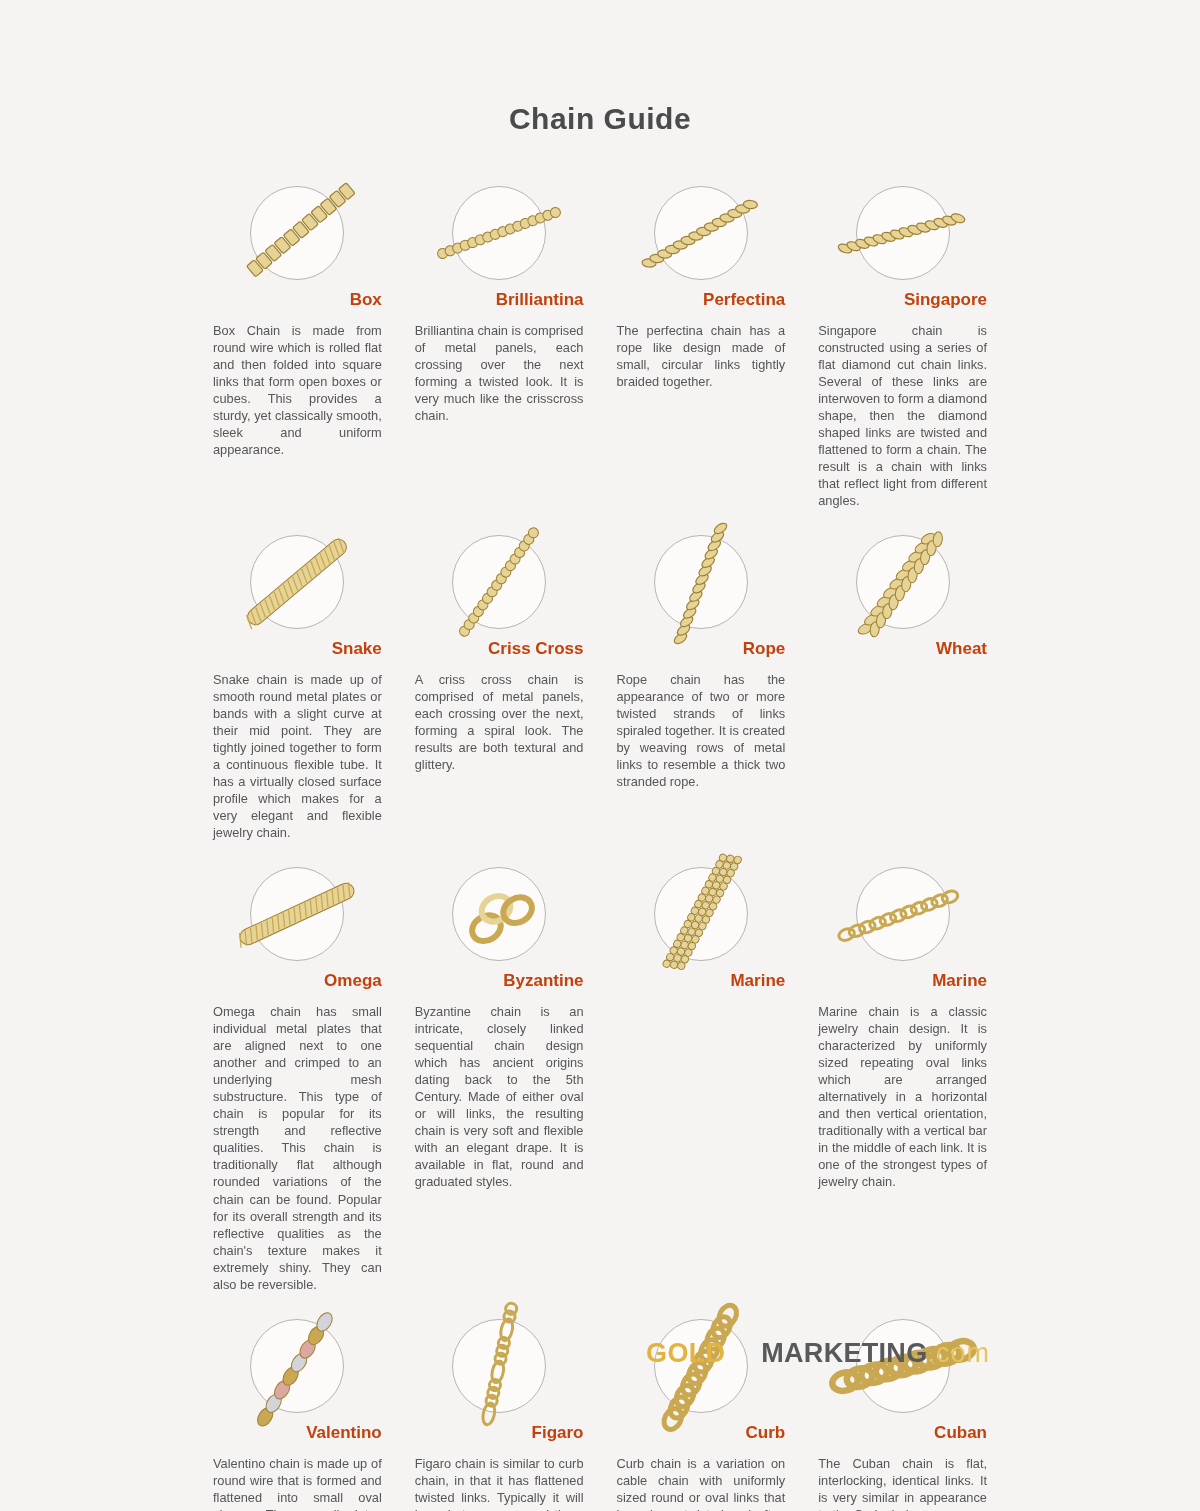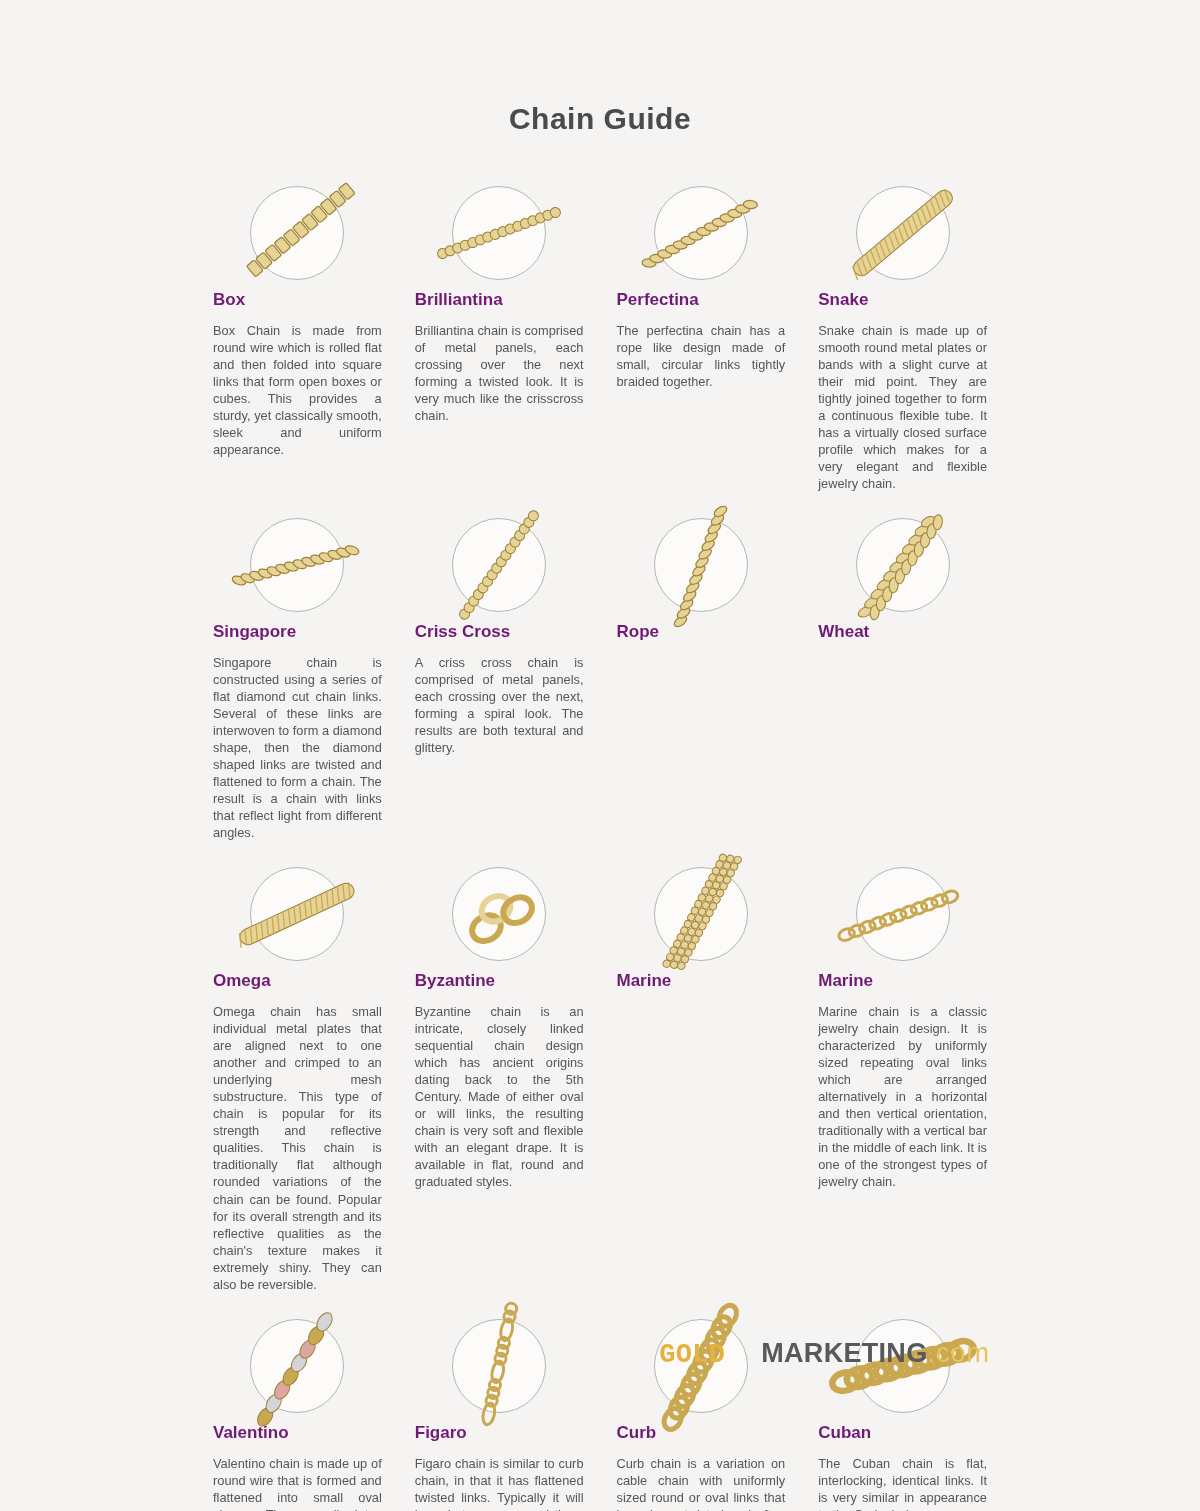--- a/index.html
+++ b/index.html
@@ -17,21 +17,21 @@
     column-gap:33px;row-gap:26px;align-items:start;
   }
   .circle{
     width:92px;height:92px;border:1.5px solid #b5b5b5;border-radius:50%;
     background:#fcfbf9;margin:0 auto 10px;
     display:flex;align-items:center;justify-content:center;
   }
   .chain-art{display:block;width:92px;height:92px;}
   .chain-art svg{display:block;overflow:visible;}
   .chain-title{
-    text-align:left;font-size:17px;font-weight:bold;color:#701a75;
+    text-align:right;font-size:17px;font-weight:bold;color:#c2410c;
     margin:8px 0 12px;
   }
   .chain-desc{
     margin:0;font-size:12.8px;line-height:1.33;color:#55565a;
     text-align:justify;
   }
   .footer{
     position:absolute;right:112px;top:1338px;
     font-size:27px;font-weight:bold;letter-spacing:.3px;white-space:nowrap;
   }
@@ -116,20 +116,47 @@
                 <ellipse cx="76" cy="46" rx="7" ry="4" fill="#e6d497" stroke="#9e7f35" stroke-width="1.2" transform="rotate(35 76 46)"></ellipse>
                 <ellipse cx="85" cy="46" rx="7" ry="4" fill="#e6d497" stroke="#9e7f35" stroke-width="1.2" transform="rotate(35 85 46)"></ellipse>
                 <ellipse cx="94" cy="46" rx="7" ry="4" fill="#e6d497" stroke="#9e7f35" stroke-width="1.2" transform="rotate(35 94 46)"></ellipse>
                 <ellipse cx="103" cy="46" rx="7" ry="4" fill="#e6d497" stroke="#9e7f35" stroke-width="1.2" transform="rotate(35 103 46)"></ellipse>
               </g>
             </svg>
           </span>
     </div>
     <div class="chain-title">Perfectina</div>
     <p class="chain-desc">The perfectina chain has a rope like design made of small, circular links tightly braided together.</p>
+  </div>
+
+  <div class="cell">
+    <div class="circle">
+      <span class="chain-art">
+            <svg width="92" height="92" viewBox="0 0 92 92">
+              <g transform="rotate(-15 46 46)">
+                <ellipse cx="-14" cy="46" rx="7" ry="4" fill="#e6d497" stroke="#9e7f35" stroke-width="1.2" transform="rotate(35 -14 46)"></ellipse>
+                <ellipse cx="-5" cy="46" rx="7" ry="4" fill="#e6d497" stroke="#9e7f35" stroke-width="1.2" transform="rotate(35 -5 46)"></ellipse>
+                <ellipse cx="4" cy="46" rx="7" ry="4" fill="#e6d497" stroke="#9e7f35" stroke-width="1.2" transform="rotate(35 4 46)"></ellipse>
+                <ellipse cx="13" cy="46" rx="7" ry="4" fill="#e6d497" stroke="#9e7f35" stroke-width="1.2" transform="rotate(35 13 46)"></ellipse>
+                <ellipse cx="22" cy="46" rx="7" ry="4" fill="#e6d497" stroke="#9e7f35" stroke-width="1.2" transform="rotate(35 22 46)"></ellipse>
+                <ellipse cx="31" cy="46" rx="7" ry="4" fill="#e6d497" stroke="#9e7f35" stroke-width="1.2" transform="rotate(35 31 46)"></ellipse>
+                <ellipse cx="40" cy="46" rx="7" ry="4" fill="#e6d497" stroke="#9e7f35" stroke-width="1.2" transform="rotate(35 40 46)"></ellipse>
+                <ellipse cx="49" cy="46" rx="7" ry="4" fill="#e6d497" stroke="#9e7f35" stroke-width="1.2" transform="rotate(35 49 46)"></ellipse>
+                <ellipse cx="58" cy="46" rx="7" ry="4" fill="#e6d497" stroke="#9e7f35" stroke-width="1.2" transform="rotate(35 58 46)"></ellipse>
+                <ellipse cx="67" cy="46" rx="7" ry="4" fill="#e6d497" stroke="#9e7f35" stroke-width="1.2" transform="rotate(35 67 46)"></ellipse>
+                <ellipse cx="76" cy="46" rx="7" ry="4" fill="#e6d497" stroke="#9e7f35" stroke-width="1.2" transform="rotate(35 76 46)"></ellipse>
+                <ellipse cx="85" cy="46" rx="7" ry="4" fill="#e6d497" stroke="#9e7f35" stroke-width="1.2" transform="rotate(35 85 46)"></ellipse>
+                <ellipse cx="94" cy="46" rx="7" ry="4" fill="#e6d497" stroke="#9e7f35" stroke-width="1.2" transform="rotate(35 94 46)"></ellipse>
+                <ellipse cx="103" cy="46" rx="7" ry="4" fill="#e6d497" stroke="#9e7f35" stroke-width="1.2" transform="rotate(35 103 46)"></ellipse>
+              </g>
+            </svg>
+          </span>
+    </div>
+    <div class="chain-title">Singapore</div>
+    <p class="chain-desc">Singapore chain is constructed using a series of flat diamond cut chain links. Several of these links are interwoven to form a diamond shape, then the diamond shaped links are twisted and flattened to form a chain. The result is a chain with links that reflect light from different angles.</p>
   </div>
 
   <div class="cell">
     <div class="circle">
       <span class="chain-art">
             <svg width="92" height="92" viewBox="0 0 92 92">
               <g transform="rotate(-40 46 46)">
                 <rect x="-16" y="38" width="124" height="16" rx="8" fill="#e6d497" stroke="#9e7f35" stroke-width="1"></rect>
                 <line x1="-14" y1="39" x2="-19" y2="53" stroke="#c9a851" stroke-width="1.3"></line>
                 <line x1="-8" y1="39" x2="-13" y2="53" stroke="#c9a851" stroke-width="1.3"></line>
@@ -157,47 +184,20 @@
           </span>
     </div>
     <div class="chain-title">Snake</div>
     <p class="chain-desc">Snake chain is made up of smooth round metal plates or bands with a slight curve at their mid point. They are tightly joined together to form a continuous flexible tube. It has a virtually closed surface profile which makes for a very elegant and flexible jewelry chain.</p>
   </div>
 
   <div class="cell">
     <div class="circle">
       <span class="chain-art">
             <svg width="92" height="92" viewBox="0 0 92 92">
-              <g transform="rotate(-15 46 46)">
-                <ellipse cx="-14" cy="46" rx="7" ry="4" fill="#e6d497" stroke="#9e7f35" stroke-width="1.2" transform="rotate(35 -14 46)"></ellipse>
-                <ellipse cx="-5" cy="46" rx="7" ry="4" fill="#e6d497" stroke="#9e7f35" stroke-width="1.2" transform="rotate(35 -5 46)"></ellipse>
-                <ellipse cx="4" cy="46" rx="7" ry="4" fill="#e6d497" stroke="#9e7f35" stroke-width="1.2" transform="rotate(35 4 46)"></ellipse>
-                <ellipse cx="13" cy="46" rx="7" ry="4" fill="#e6d497" stroke="#9e7f35" stroke-width="1.2" transform="rotate(35 13 46)"></ellipse>
-                <ellipse cx="22" cy="46" rx="7" ry="4" fill="#e6d497" stroke="#9e7f35" stroke-width="1.2" transform="rotate(35 22 46)"></ellipse>
-                <ellipse cx="31" cy="46" rx="7" ry="4" fill="#e6d497" stroke="#9e7f35" stroke-width="1.2" transform="rotate(35 31 46)"></ellipse>
-                <ellipse cx="40" cy="46" rx="7" ry="4" fill="#e6d497" stroke="#9e7f35" stroke-width="1.2" transform="rotate(35 40 46)"></ellipse>
-                <ellipse cx="49" cy="46" rx="7" ry="4" fill="#e6d497" stroke="#9e7f35" stroke-width="1.2" transform="rotate(35 49 46)"></ellipse>
-                <ellipse cx="58" cy="46" rx="7" ry="4" fill="#e6d497" stroke="#9e7f35" stroke-width="1.2" transform="rotate(35 58 46)"></ellipse>
-                <ellipse cx="67" cy="46" rx="7" ry="4" fill="#e6d497" stroke="#9e7f35" stroke-width="1.2" transform="rotate(35 67 46)"></ellipse>
-                <ellipse cx="76" cy="46" rx="7" ry="4" fill="#e6d497" stroke="#9e7f35" stroke-width="1.2" transform="rotate(35 76 46)"></ellipse>
-                <ellipse cx="85" cy="46" rx="7" ry="4" fill="#e6d497" stroke="#9e7f35" stroke-width="1.2" transform="rotate(35 85 46)"></ellipse>
-                <ellipse cx="94" cy="46" rx="7" ry="4" fill="#e6d497" stroke="#9e7f35" stroke-width="1.2" transform="rotate(35 94 46)"></ellipse>
-                <ellipse cx="103" cy="46" rx="7" ry="4" fill="#e6d497" stroke="#9e7f35" stroke-width="1.2" transform="rotate(35 103 46)"></ellipse>
-              </g>
-            </svg>
-          </span>
-    </div>
-    <div class="chain-title">Singapore</div>
-    <p class="chain-desc">Singapore chain is constructed using a series of flat diamond cut chain links. Several of these links are interwoven to form a diamond shape, then the diamond shaped links are twisted and flattened to form a chain. The result is a chain with links that reflect light from different angles.</p>
-  </div>
-
-  <div class="cell">
-    <div class="circle">
-      <span class="chain-art">
-            <svg width="92" height="92" viewBox="0 0 92 92">
               <g transform="rotate(-55 46 46)">
                 <circle cx="-14" cy="46" r="5" fill="#e6d497" stroke="#9e7f35" stroke-width="1"></circle>
                 <circle cx="-6" cy="46" r="5" fill="#e6d497" stroke="#9e7f35" stroke-width="1"></circle>
                 <circle cx="2" cy="46" r="5" fill="#e6d497" stroke="#9e7f35" stroke-width="1"></circle>
                 <circle cx="10" cy="46" r="5" fill="#e6d497" stroke="#9e7f35" stroke-width="1"></circle>
                 <circle cx="18" cy="46" r="5" fill="#e6d497" stroke="#9e7f35" stroke-width="1"></circle>
                 <circle cx="26" cy="46" r="5" fill="#e6d497" stroke="#9e7f35" stroke-width="1"></circle>
                 <circle cx="34" cy="46" r="5" fill="#e6d497" stroke="#9e7f35" stroke-width="1"></circle>
                 <circle cx="42" cy="46" r="5" fill="#e6d497" stroke="#9e7f35" stroke-width="1"></circle>
                 <circle cx="50" cy="46" r="5" fill="#e6d497" stroke="#9e7f35" stroke-width="1"></circle>
@@ -233,20 +233,21 @@
                 <ellipse cx="67" cy="46" rx="7" ry="4" fill="#e6d497" stroke="#9e7f35" stroke-width="1.2" transform="rotate(35 67 46)"></ellipse>
                 <ellipse cx="76" cy="46" rx="7" ry="4" fill="#e6d497" stroke="#9e7f35" stroke-width="1.2" transform="rotate(35 76 46)"></ellipse>
                 <ellipse cx="85" cy="46" rx="7" ry="4" fill="#e6d497" stroke="#9e7f35" stroke-width="1.2" transform="rotate(35 85 46)"></ellipse>
                 <ellipse cx="94" cy="46" rx="7" ry="4" fill="#e6d497" stroke="#9e7f35" stroke-width="1.2" transform="rotate(35 94 46)"></ellipse>
                 <ellipse cx="103" cy="46" rx="7" ry="4" fill="#e6d497" stroke="#9e7f35" stroke-width="1.2" transform="rotate(35 103 46)"></ellipse>
               </g>
             </svg>
           </span>
     </div>
     <div class="chain-title">Rope</div>
+    <p class="chain-desc">Rope chain has the appearance of two or more twisted strands of links spiraled together. It is created by weaving rows of metal links to resemble a thick two stranded rope.</p>
   </div>
 
   <div class="cell">
     <div class="circle">
       <span class="chain-art">
             <svg width="92" height="92" viewBox="0 0 92 92">
               <g transform="rotate(-55 46 46)">
                 <ellipse cx="-14" cy="42" rx="7.5" ry="4.5" fill="#e6d497" stroke="#9e7f35" stroke-width="1" transform="rotate(28 -14 42)"></ellipse>
                 <ellipse cx="-3" cy="42" rx="7.5" ry="4.5" fill="#e6d497" stroke="#9e7f35" stroke-width="1" transform="rotate(28 -3 42)"></ellipse>
                 <ellipse cx="8" cy="42" rx="7.5" ry="4.5" fill="#e6d497" stroke="#9e7f35" stroke-width="1" transform="rotate(28 8 42)"></ellipse>
@@ -498,15 +499,15 @@
                 <ellipse cx="106" cy="46" rx="13" ry="9" fill="none" stroke="#c9a851" stroke-width="6.5"></ellipse>
               </g>
             </svg>
           </span>
     </div>
     <div class="chain-title">Cuban</div>
     <p class="chain-desc">The Cuban chain is flat, interlocking, identical links. It is very similar in appearance to the Curb chain.</p>
   </div>
 </div>
 
-  <div class="footer"><span class="f-gold" style="color: rgb(228, 178, 62); font-family: Liberation Mono, monospace;">GOLD</span><span class="f-marketing" style="color: rgb(88, 89, 91); margin-left: 36px;">MARKETING</span><span class="f-com" style="color: rgb(230, 195, 92);">.com</span></div>
+  <div class="footer"><span class="f-gold" style="color: rgb(228, 178, 62);">GOLD</span><span class="f-marketing" style="color: rgb(88, 89, 91); margin-left: 36px;">MARKETING</span><span class="f-com" style="color: rgb(230, 195, 92);">.com</span></div>
 
 </div>
 
 </body></html>

